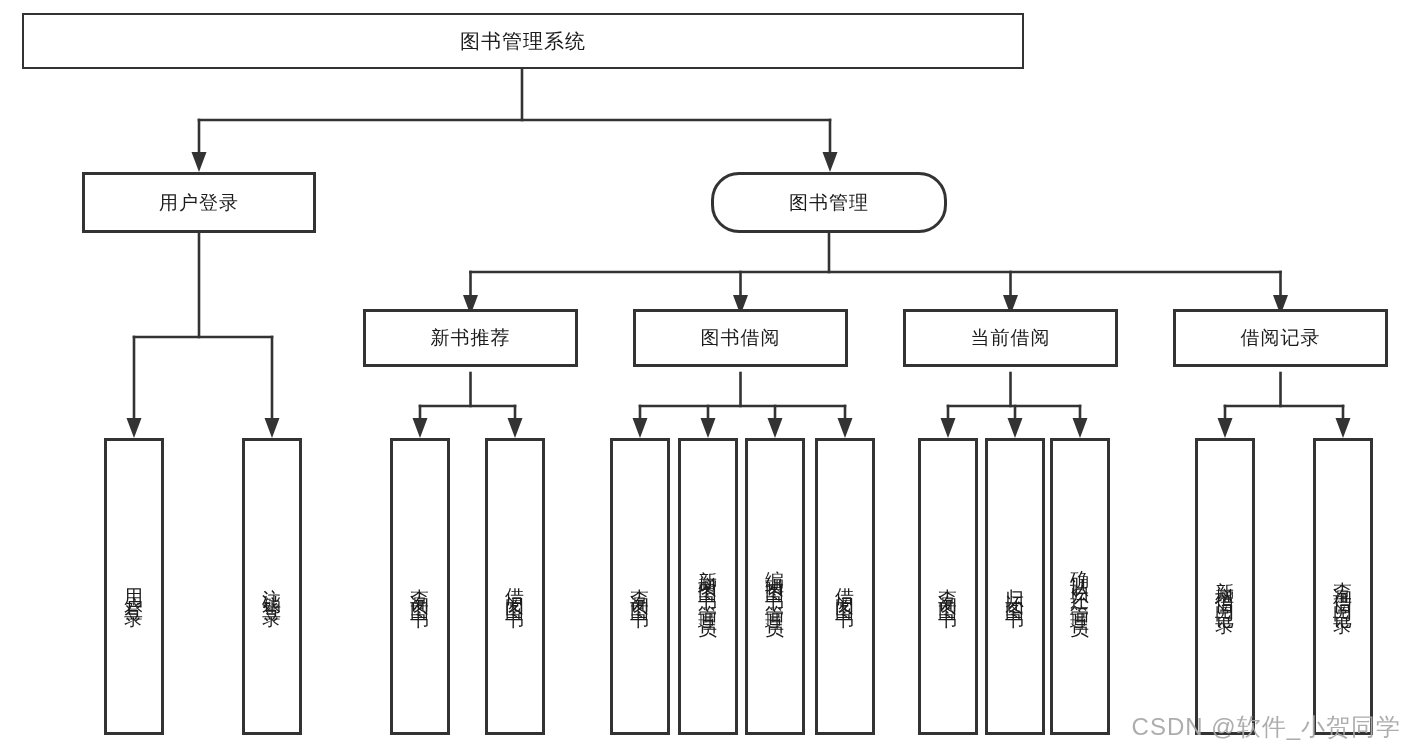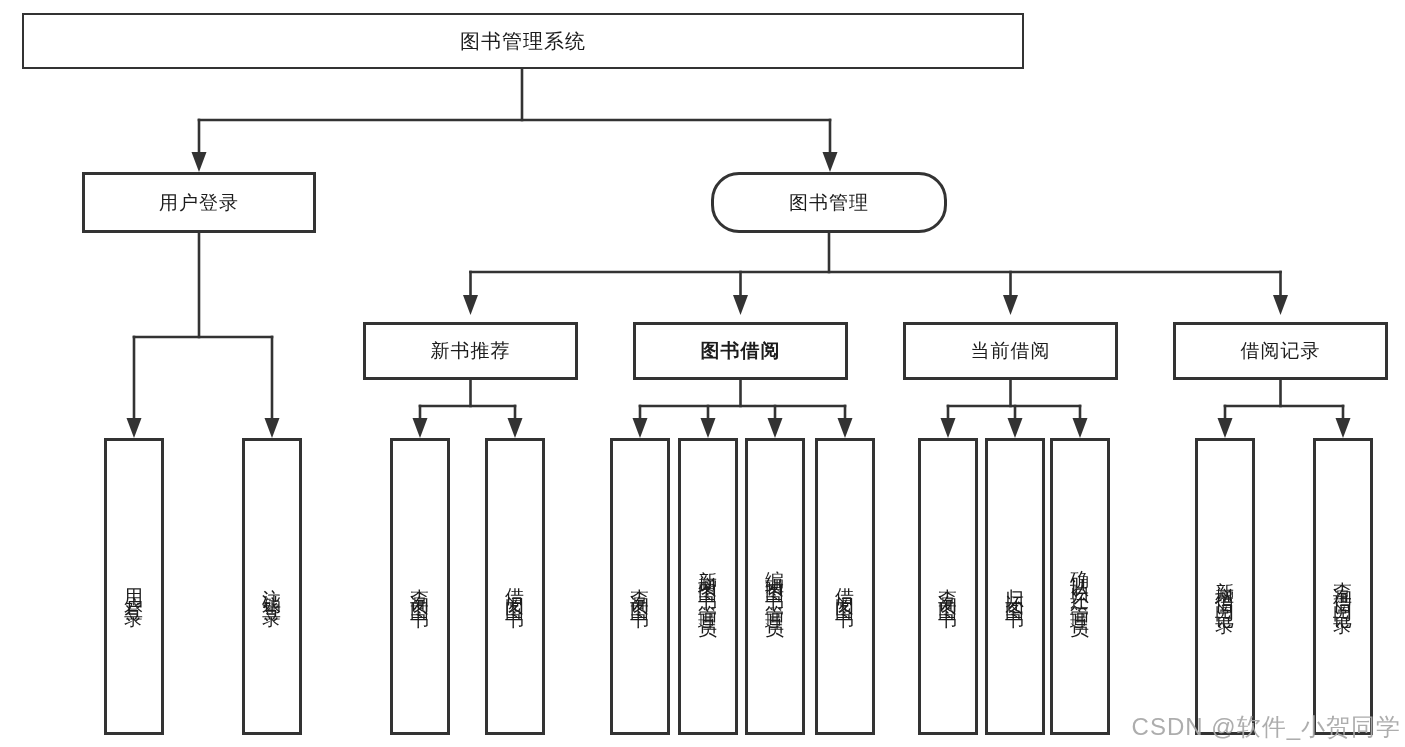--- a/index.html
+++ b/index.html
@@ -42,24 +42,24 @@
     width: 1002px; height: 56px;
     border-width: 2px;
     font-size: 20px;
   }
   .node-l2 {
     top: 172px; height: 61px;
   }
   .node-user-login  { left: 82px;  width: 234px; }
   .node-book-mgmt   { left: 711px; width: 236px; border-radius: 28px; }
   .node-l3 {
-    top: 322px; height: 58px; width: 215px;
+    top: 309px; height: 58px; width: 215px;
   }
   .node-newbook { left: 363px;  }
-  .node-borrow  { left: 633px; font-weight: bold;  }
+  .node-borrow  { left: 633px;  }
   .node-current { left: 903px; text-align: right;  }
   .node-records { left: 1173px; }
   .leaf {
     position: absolute;
     box-sizing: border-box;
     top: 438px;
     width: 60px;
     height: 297px;
     background: #ffffff;
     border: 3px solid #333333;

